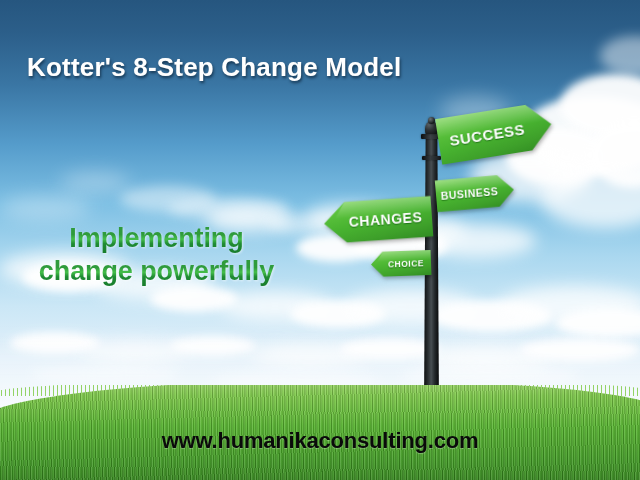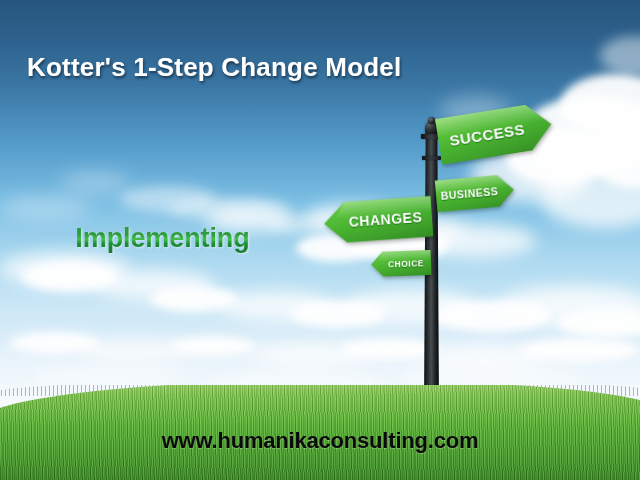--- a/index.html
+++ b/index.html
@@ -219,21 +219,21 @@
     font-size: 26px;
     font-weight: bold;
     color: #ffffff;
     letter-spacing: .2px;
     text-shadow: 1px 2px 3px rgba(8,32,54,.75), 0 0 1px rgba(255,255,255,.4);
     white-space: nowrap;
   }
 
   #tagline {
     position: absolute;
-    left: 10px; top: 222px;
+    left: 4px; top: 222px;
     width: 305px;
     text-align: center;
     font-size: 27px;
     font-weight: bold;
     line-height: 33px;
     letter-spacing: -.1px;
   }
   #tagline .tl {
     display: block;
     background: linear-gradient(to bottom, #2f9b3c 0%, #2f9b3c 38%, #45bf4a 52%, #1f8b33 66%, #177a2b 100%);
@@ -343,21 +343,22 @@
       <div class="gloss"></div>
       <span class="label">CHOICE</span>
     </div>
   </div>
 
   <div class="grass-wrap">
     <div class="grass-top-fuzz"></div>
     <div class="grass"></div>
   </div>
 
-  <div id="title">Kotter's 1-Step Change Model</div>
+  <div id="title">Kotter's 8-Step Change Model</div>
 
   <div id="tagline">
     <span class="tl">Implementing</span>
+    <span class="tl">change powerfully</span>
   </div>
 
   <div id="url">www.humanikaconsulting.com</div>
 
 </div>
 
 </body></html>

